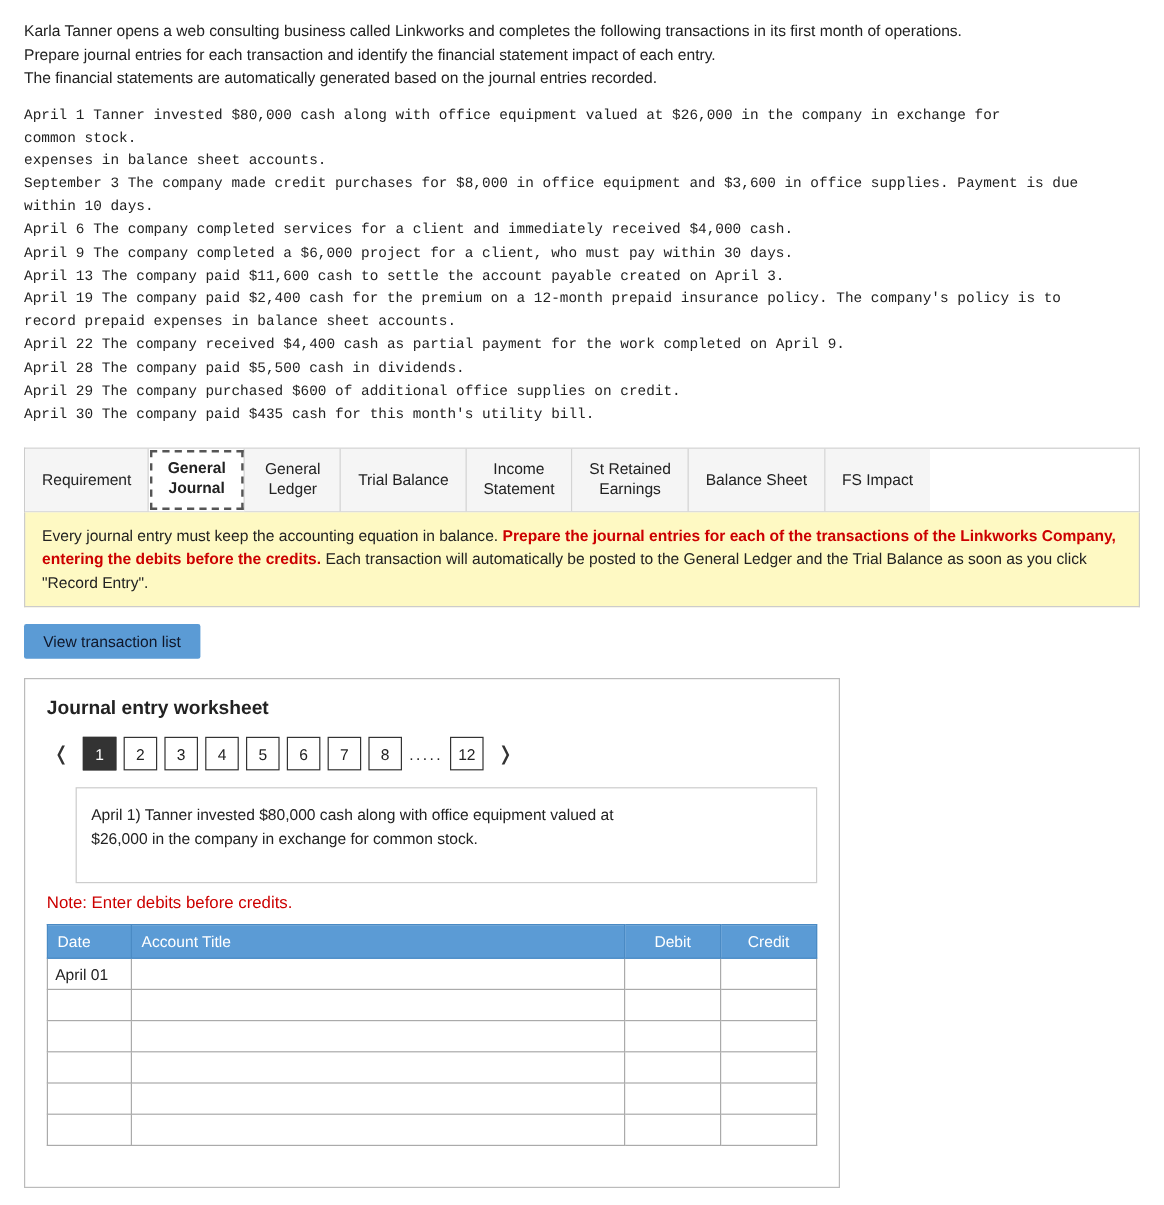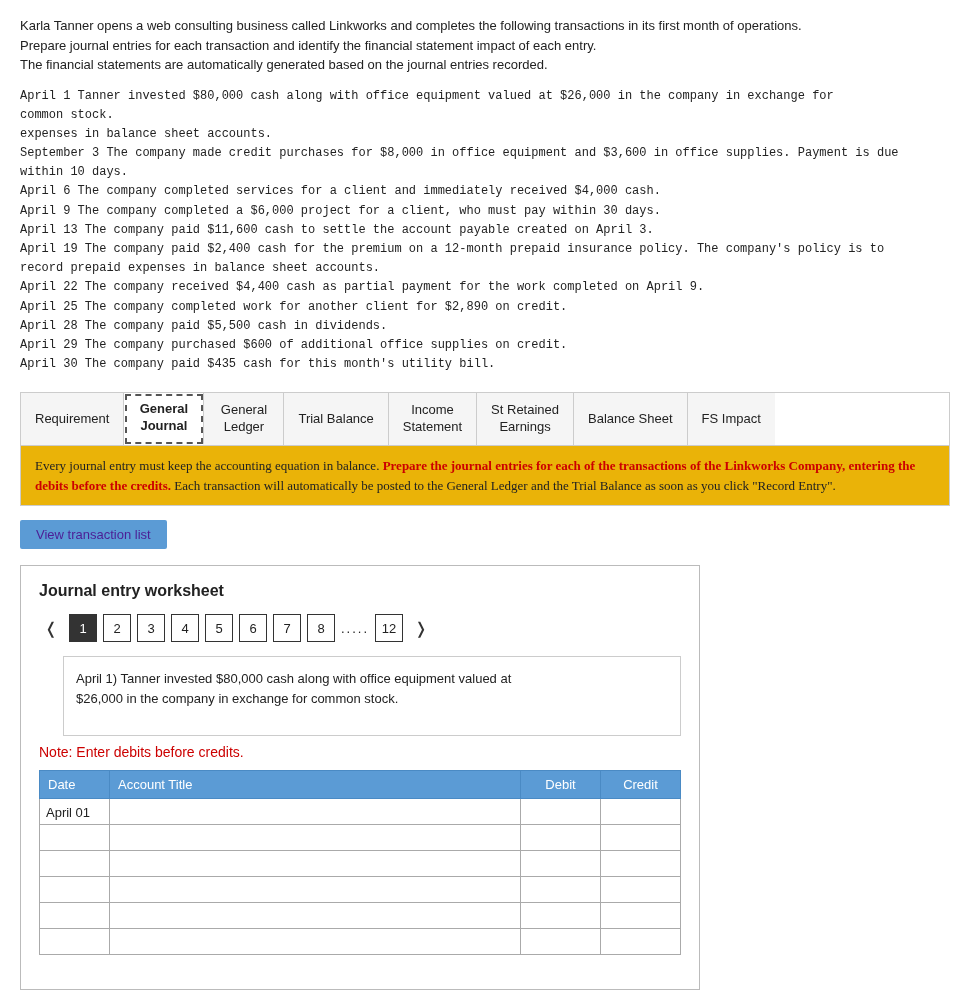--- a/index.html
+++ b/index.html
@@ -57,38 +57,37 @@
       font-weight: bold;
       outline: 2px dashed #555;
       outline-offset: -3px;
     }
 
     .tab:last-child {
       border-right: none;
     }
 
     .instruction-box {
-      background: #eab308;
+      background: #fef9c3;
       border: 1px solid #ccc;
       border-top: none;
       padding: 10px 14px;
       font-size: 13px;
       line-height: 1.5;
       margin-bottom: 14px;
-      font-family: Liberation Serif, serif;
     }
 
     .instruction-box .highlight {
       color: #cc0000;
       font-weight: bold;
     }
 
     .view-btn {
       background: #5b9bd5;
-      color: #4c1d95;
+      color: #0f172a;
       border: none;
       padding: 7px 16px;
       font-size: 13px;
       cursor: pointer;
       margin-bottom: 16px;
       border-radius: 2px;
     }
 
     .worksheet-container {
       border: 1px solid #bbb;
@@ -234,21 +233,20 @@
   <p>         common stock.</p>
   <p>         expenses in balance sheet accounts.</p>
   <p>September 3  The company made credit purchases for $8,000 in office equipment and $3,600 in office supplies. Payment is due</p>
   <p>         within 10 days.</p>
   <p>April 6  The company completed services for a client and immediately received $4,000 cash.</p>
   <p>April 9  The company completed a $6,000 project for a client, who must pay within 30 days.</p>
   <p>April 13 The company paid $11,600 cash to settle the account payable created on April 3.</p>
   <p>April 19 The company paid $2,400 cash for the premium on a 12-month prepaid insurance policy. The company's policy is to</p>
   <p>         record prepaid expenses in balance sheet accounts.</p>
   <p>April 22 The company received $4,400 cash as partial payment for the work completed on April 9.</p>
-  <p>April 25 The company completed work for another client for $2,890 on credit.</p>
   <p>April 28 The company paid $5,500 cash in dividends.</p>
   <p>April 29 The company purchased $600 of additional office supplies on credit.</p>
   <p>April 30 The company paid $435 cash for this month's utility bill.</p>
 </div>
 
 <div class="tabs-container">
   <div class="tabs-row">
     <div class="tab">Requirement</div>
     <div class="tab active">General<br>Journal</div>
     <div class="tab">General<br>Ledger</div>

